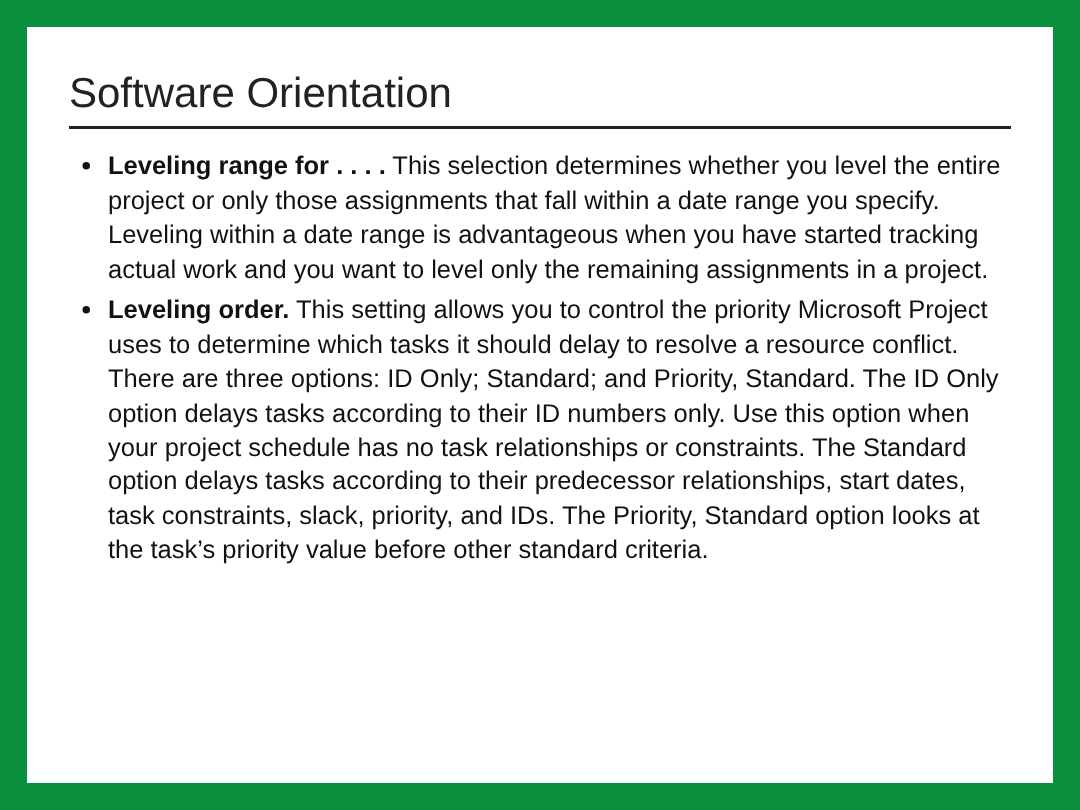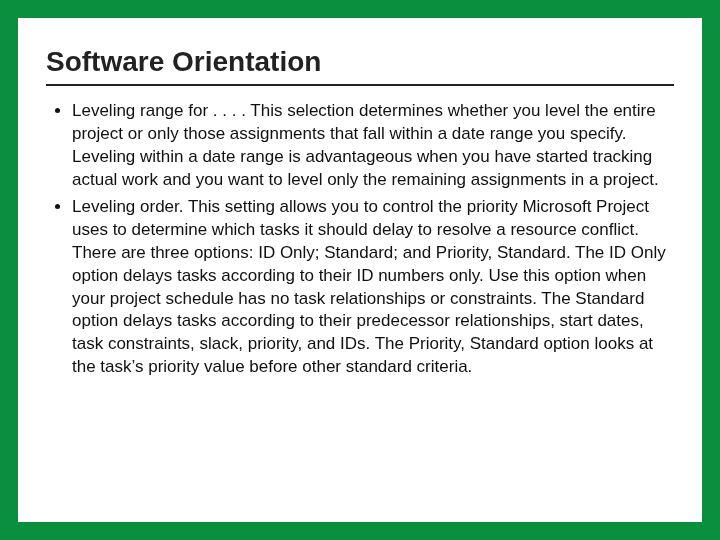--- a/index.html
+++ b/index.html
@@ -17,40 +17,40 @@
     border: 18px solid #0a8f3e;
     background: #fff;
     padding: 28px 28px 20px 28px;
     display: flex;
     flex-direction: column;
   }
   .title {
     font-size: 28px;
     color: #222;
     margin: 0 0 6px 0;
-    font-weight: 700;
+    font-weight: 400;
   }
   .rule {
     border: none;
     border-top: 2px solid #222;
     margin: 0 0 14px 0;
   }
   ul.bullets {
     list-style: disc;
     margin: 0;
     padding-left: 26px;
   }
   ul.bullets > li {
     font-size: 17px;
     line-height: 1.35;
     color: #111;
     margin-bottom: 4px;
   }
   ul.bullets > li .term {
-    font-weight: 400;
+    font-weight: 700;
     text-align: right;
   }
 </style>
 </head>
 <body>
 
 <div class="frame">
   <h1 class="title">Software Orientation</h1>
   <hr class="rule">
   <ul class="bullets">

